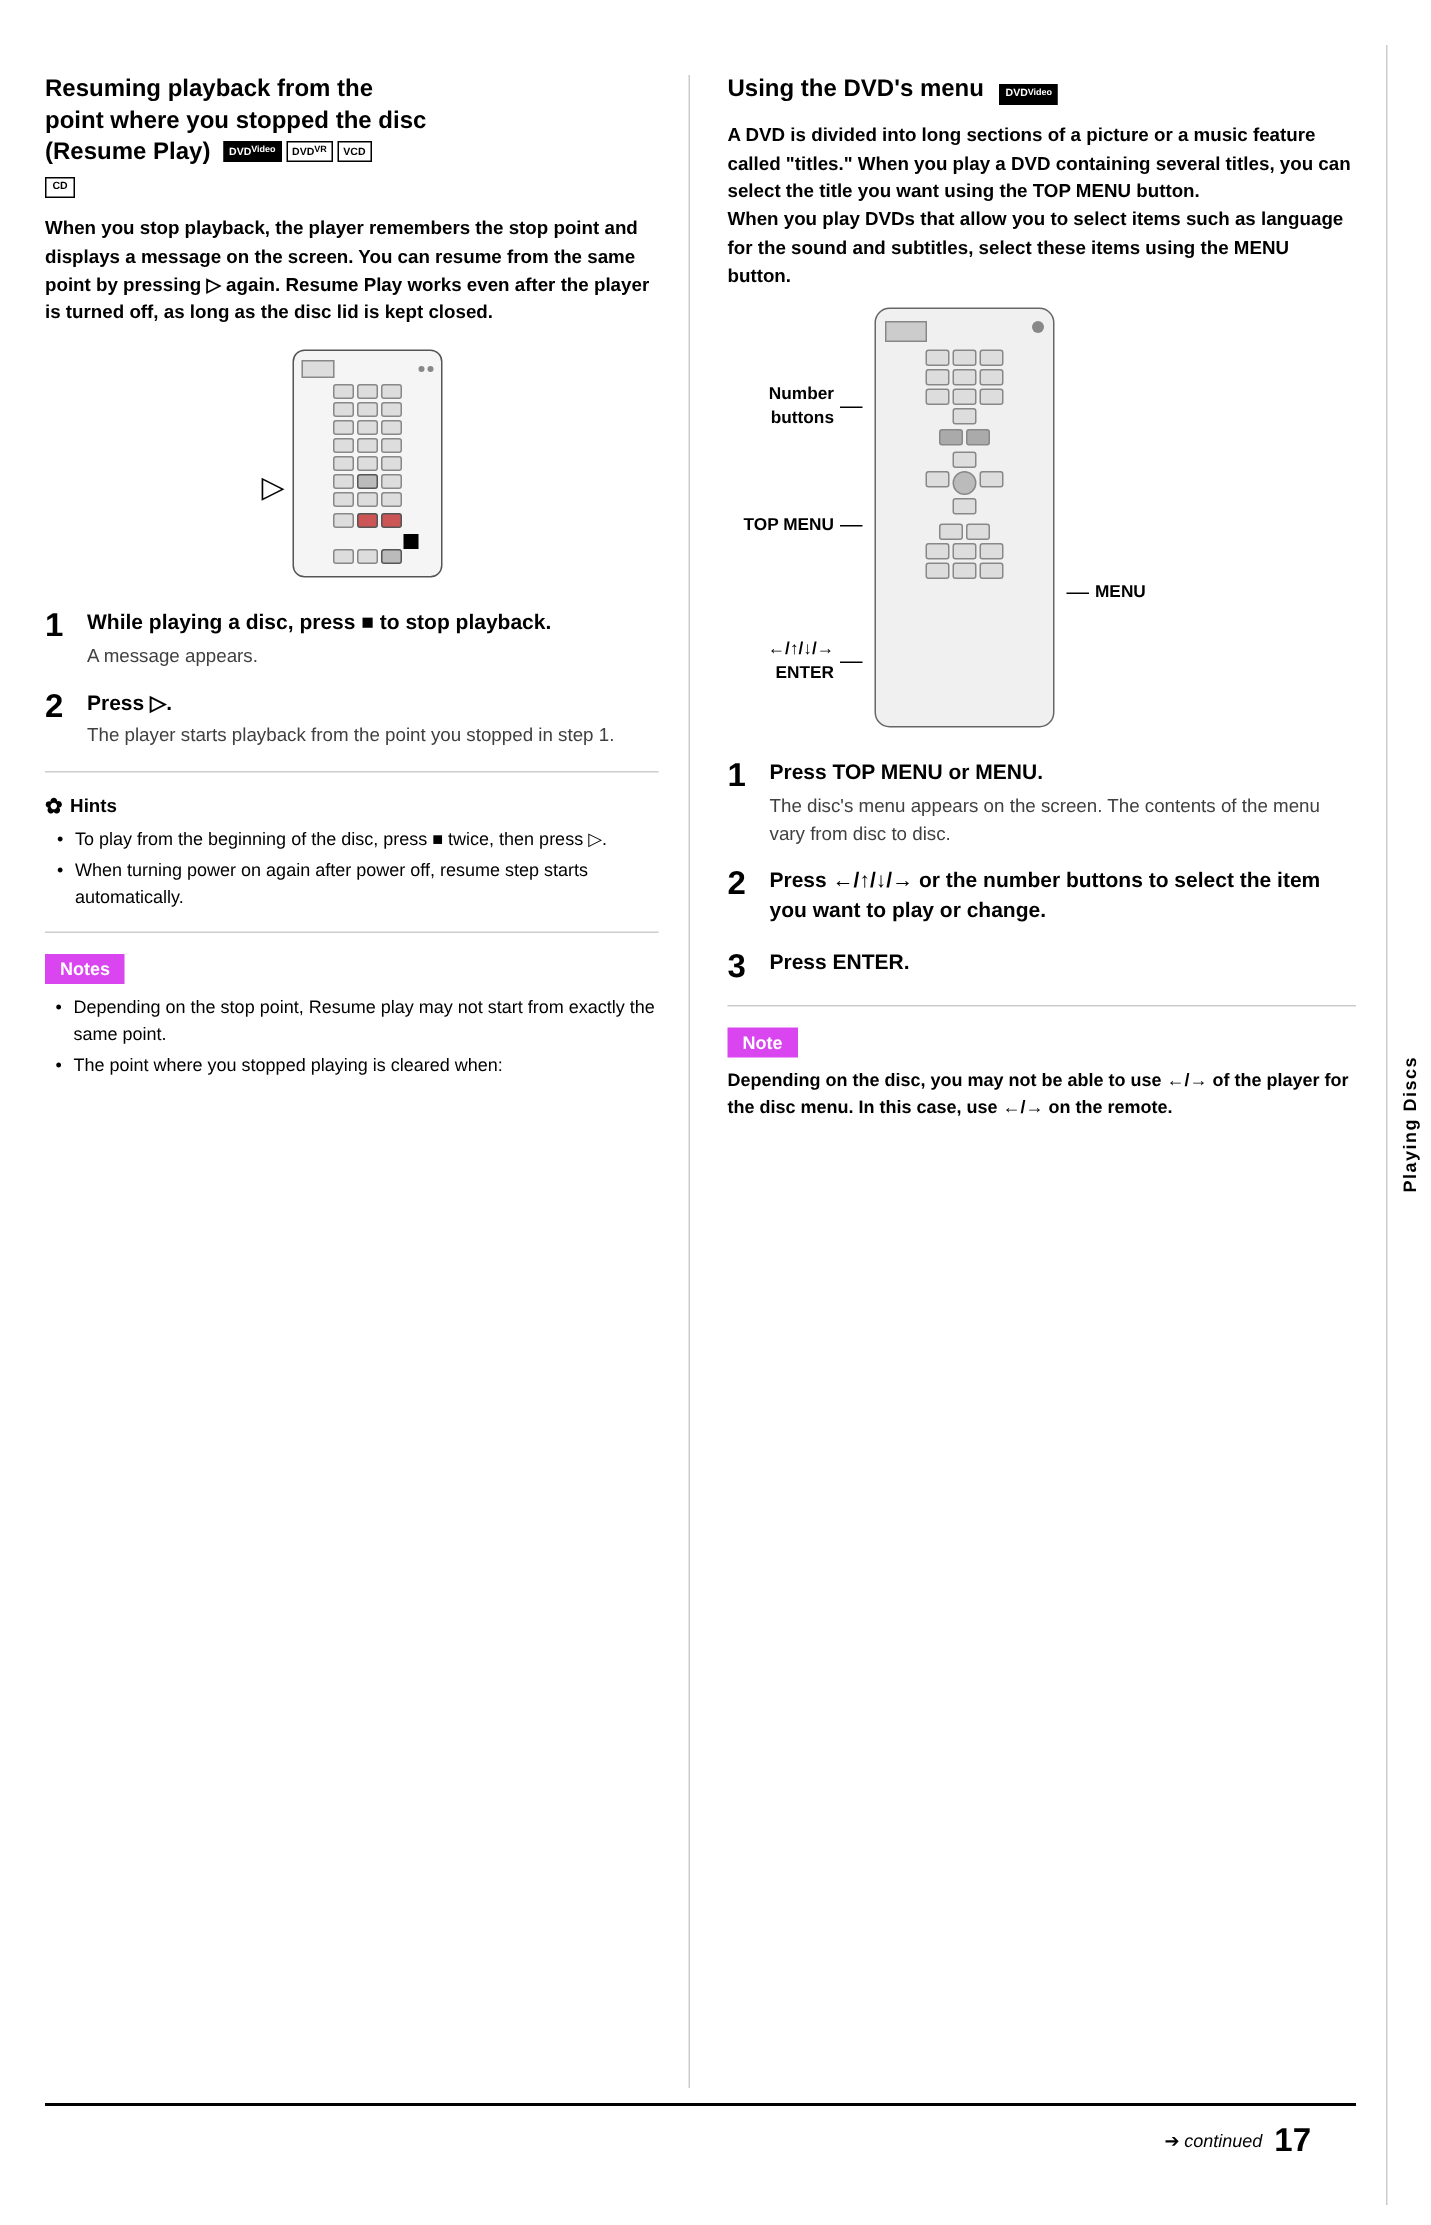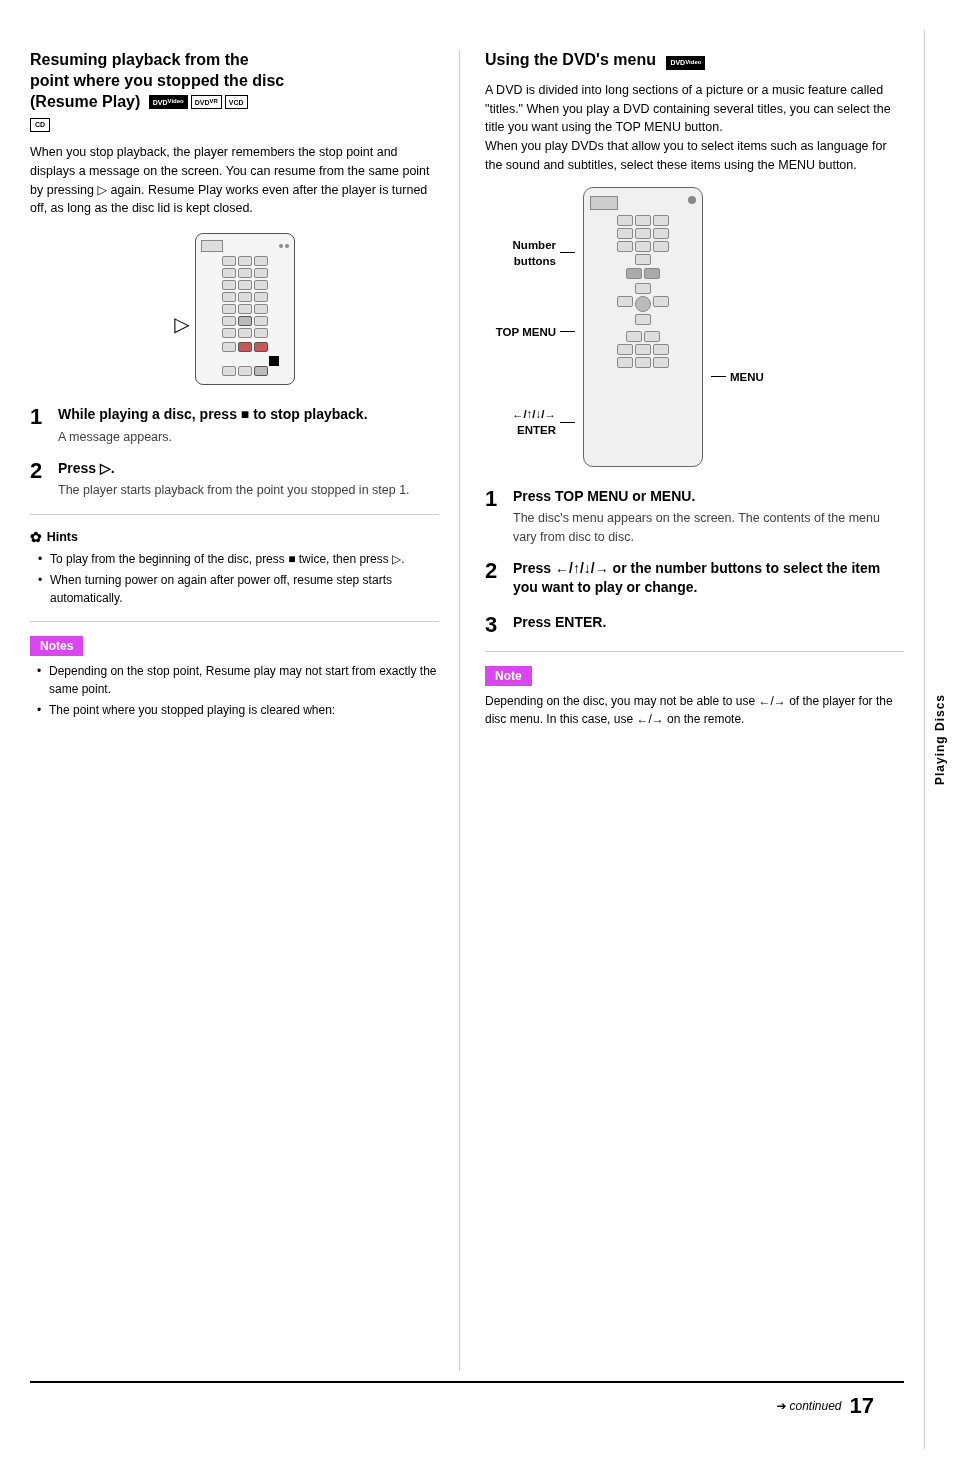--- a/index.html
+++ b/index.html
@@ -9,21 +9,21 @@
       font-family: Arial, Helvetica, sans-serif;
       font-size: 13px;
       background: #fff;
       color: #000;
       position: relative;
     }
     .page {
       display: flex;
       width: 954px;
       min-height: 1483px;
-      padding: 30px 0 34px 0;
+      padding: 30px 0 13px 0;
     }
     .main-content {
       flex: 1;
       padding: 20px 20px 20px 30px;
       display: flex;
       flex-direction: column;
     }
     .columns {
       display: flex;
       gap: 0;
@@ -94,20 +94,21 @@
     .badge-cd {
       border: 1px solid #000;
       font-size: 7px;
       padding: 1px 4px;
     }
 
     .body-text {
       font-size: 12.5px;
       line-height: 1.5;
       margin-bottom: 12px;
+      font-weight: bold;
     }
 
     
     .remote-container {
       display: flex;
       justify-content: center;
       margin: 15px 0 20px 0;
     }
     .remote {
       width: 100px;

